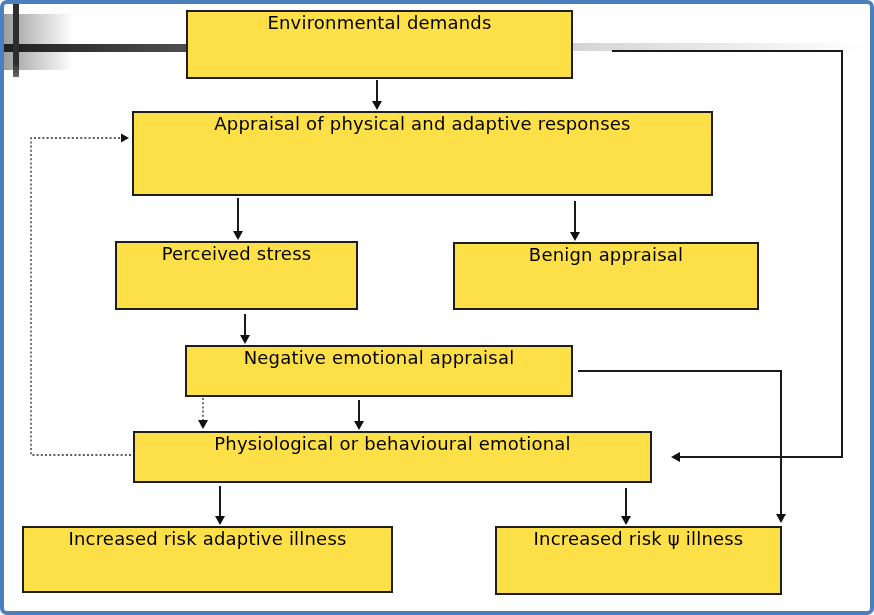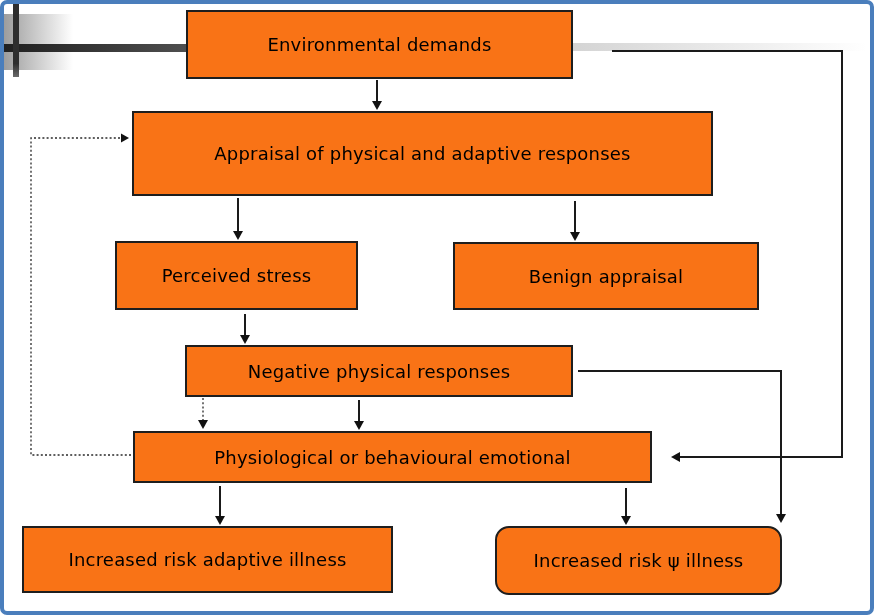--- a/index.html
+++ b/index.html
@@ -30,38 +30,37 @@
   }
   
   svg.edges { position: absolute; left: 0; top: 0; }
   .edge-solid  { stroke: #1a1a1a; stroke-width: 2; fill: none; }
   .edge-dotted { stroke: #2a2a2a; stroke-width: 1.3; fill: none; stroke-dasharray: 2 2.2; }
   .edge-head   { fill: #111111; stroke: none; }
   
   .node {
     position: absolute;
     box-sizing: border-box;
-    background: #f97316;
+    background: #fde047;
     border: 2px solid #1e1e1e;
     display: flex;
-    align-items: center;
     justify-content: center;
     text-align: center;
     font-size: 18px;
     color: #000000;
     letter-spacing: 0.2px;
   }
   #n-env       { left: 186px; top: 10px;  width: 387px; height: 69px; }
   #n-appraisal { left: 132px; top: 111px; width: 581px; height: 85px; }
   #n-perceived { left: 115px; top: 241px; width: 243px; height: 69px; }
   #n-benign    { left: 453px; top: 242px; width: 306px; height: 68px; }
   #n-negative  { left: 185px; top: 345px; width: 388px; height: 52px; }
   #n-physio    { left: 133px; top: 431px; width: 519px; height: 52px; }
   #n-physical  { left: 22px;  top: 526px; width: 371px; height: 67px; }
-  #n-psi       { left: 495px; top: 526px; width: 287px; height: 69px; border-radius: 14px; }
+  #n-psi       { left: 495px; top: 526px; width: 287px; height: 69px; }
   
   .frame {
     position: absolute; left: 0; top: 0; right: 0; bottom: 0;
     border: 4px solid #4a7ebc;
     border-radius: 7px;
     pointer-events: none;
   }
 </style>
 </head>
 <body>
@@ -137,21 +136,21 @@
   <div class="node" id="n-appraisal">
     <span>Appraisal of physical and adaptive responses</span>
   </div>
   <div class="node" id="n-perceived">
     <span>Perceived stress</span>
   </div>
   <div class="node" id="n-benign">
     <span>Benign appraisal</span>
   </div>
   <div class="node" id="n-negative">
-    <span>Negative physical responses</span>
+    <span>Negative emotional appraisal</span>
   </div>
   <div class="node" id="n-physio">
     <span>Physiological or behavioural emotional</span>
   </div>
   <div class="node" id="n-physical">
     <span>Increased risk adaptive illness</span>
   </div>
   <div class="node" id="n-psi">
     <span>Increased risk ψ illness</span>
   </div>

